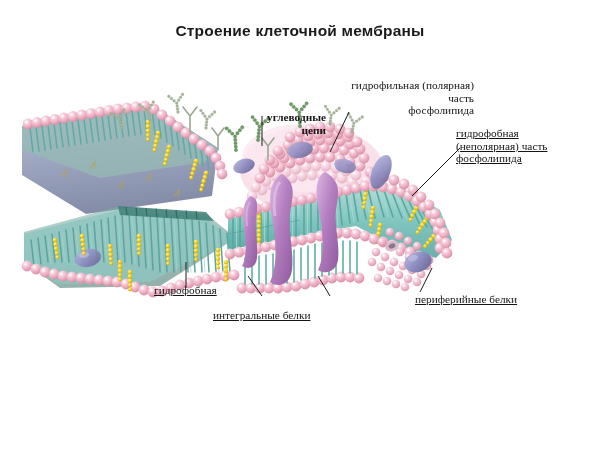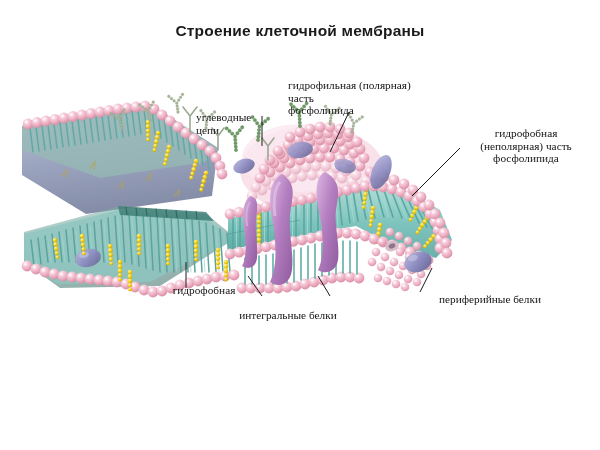--- a/index.html
+++ b/index.html
@@ -14,22 +14,22 @@
     position:absolute;left:0;top:22px;width:600px;text-align:center;
     font-family:"Liberation Sans","DejaVu Sans",sans-serif;
     font-weight:bold;font-size:15.5px;color:#1a1a1a;letter-spacing:.2px;
   }
 
   .lbl{
     position:absolute;color:#151515;font-size:11.3px;line-height:12.6px;
     font-family:"Liberation Serif","DejaVu Serif",serif;
     white-space:pre;
   }
-  .lbl.c{text-align:left;}
-  .lbl.l{text-align:center;}
+  .lbl.c{text-align:right;}
+  .lbl.l{text-align:left;text-decoration:underline;}
 
   #art{position:absolute;left:0;top:0;width:600px;height:450px;}
 </style>
 </head>
 <body>
 
 <div id="root">
 
   <div class="title">Строение клеточной мембраны</div>
 
@@ -744,21 +744,21 @@
       <line x1="262" y1="116" x2="262" y2="146"></line>
       <line x1="349" y1="112" x2="330" y2="152"></line>
       <line x1="460" y1="148" x2="412" y2="196"></line>
       <line x1="186" y1="288" x2="186" y2="262"></line>
       <line x1="262" y1="296" x2="248" y2="276"></line>
       <line x1="330" y1="296" x2="318" y2="276"></line>
       <line x1="420" y1="292" x2="432" y2="268"></line>
     </g>
   </svg>
 
-  <div class="lbl c" style="left:196px;top:111px;width:130px;">углеводные
+  <div class="lbl c" style="left:196px;top:111px;width:130px;font-weight:bold;">углеводные
 цепи</div>
 
   <div class="lbl c" style="left:288px;top:79px;width:186px;">гидрофильная (полярная)
 часть
 фосфолипида</div>
 
   <div class="lbl l" style="left:456px;top:127px;width:140px;">гидрофобная
 (неполярная) часть
 фосфолипида</div>
 

